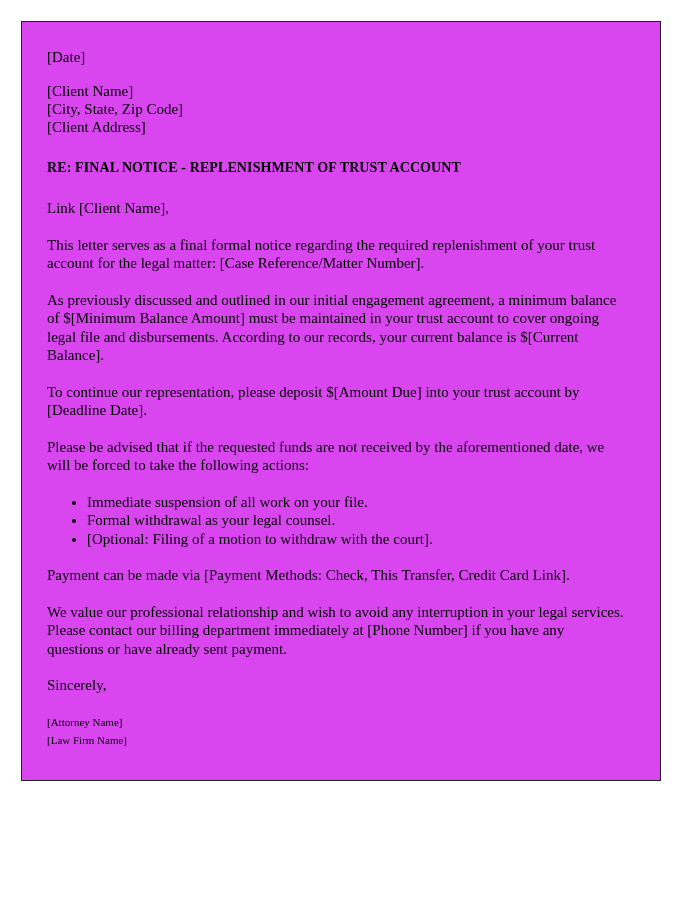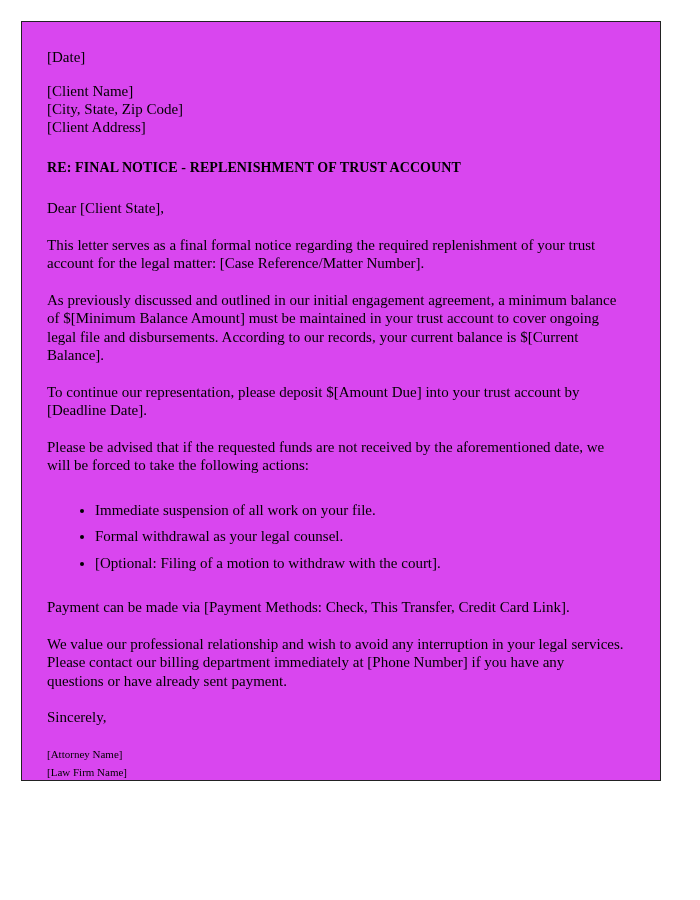--- a/index.html
+++ b/index.html
@@ -59,21 +59,21 @@
   .gap-md { height: 18px; }
   .gap-lg { height: 22px; }
   ul.actions {
     margin: 0;
     padding: 0 0 0 40px;
     list-style-type: disc;
   }
   ul.actions li {
     font-size: 15px;
     line-height: 18.5px;
-    margin: 8px;
+    margin: 0;
     padding: 0;
   }
   .sign-block .line {
     font-size: 11px;
     line-height: 18px;
     font-family: Liberation Serif, serif;
   }
 </style>
 </head>
 <body>
@@ -90,21 +90,21 @@
       <div class="line">[City, State, Zip Code]</div>
       <div class="line">[Client Address]</div>
     </div>
 
     <div class="gap-lg"></div>
 
     <div class="subject">RE: FINAL NOTICE - REPLENISHMENT OF TRUST ACCOUNT</div>
 
     <div class="gap-lg"></div>
 
-    <p class="para">Dear [Client State],</p>
+    <p class="para">Link [Client Name],</p>
 
     <div class="gap-md"></div>
 
     <p class="para">This letter serves as a final formal notice regarding the required replenishment of your trust account for the legal matter: [Case Reference/Matter Number].</p>
 
     <div class="gap-md"></div>
 
     <p class="para">As previously discussed and outlined in our initial engagement agreement, a minimum balance of $[Minimum Balance Amount] must be maintained in your trust account to cover ongoing legal file and disbursements. According to our records, your current balance is $[Current Balance].</p>
 
     <div class="gap-md"></div>

